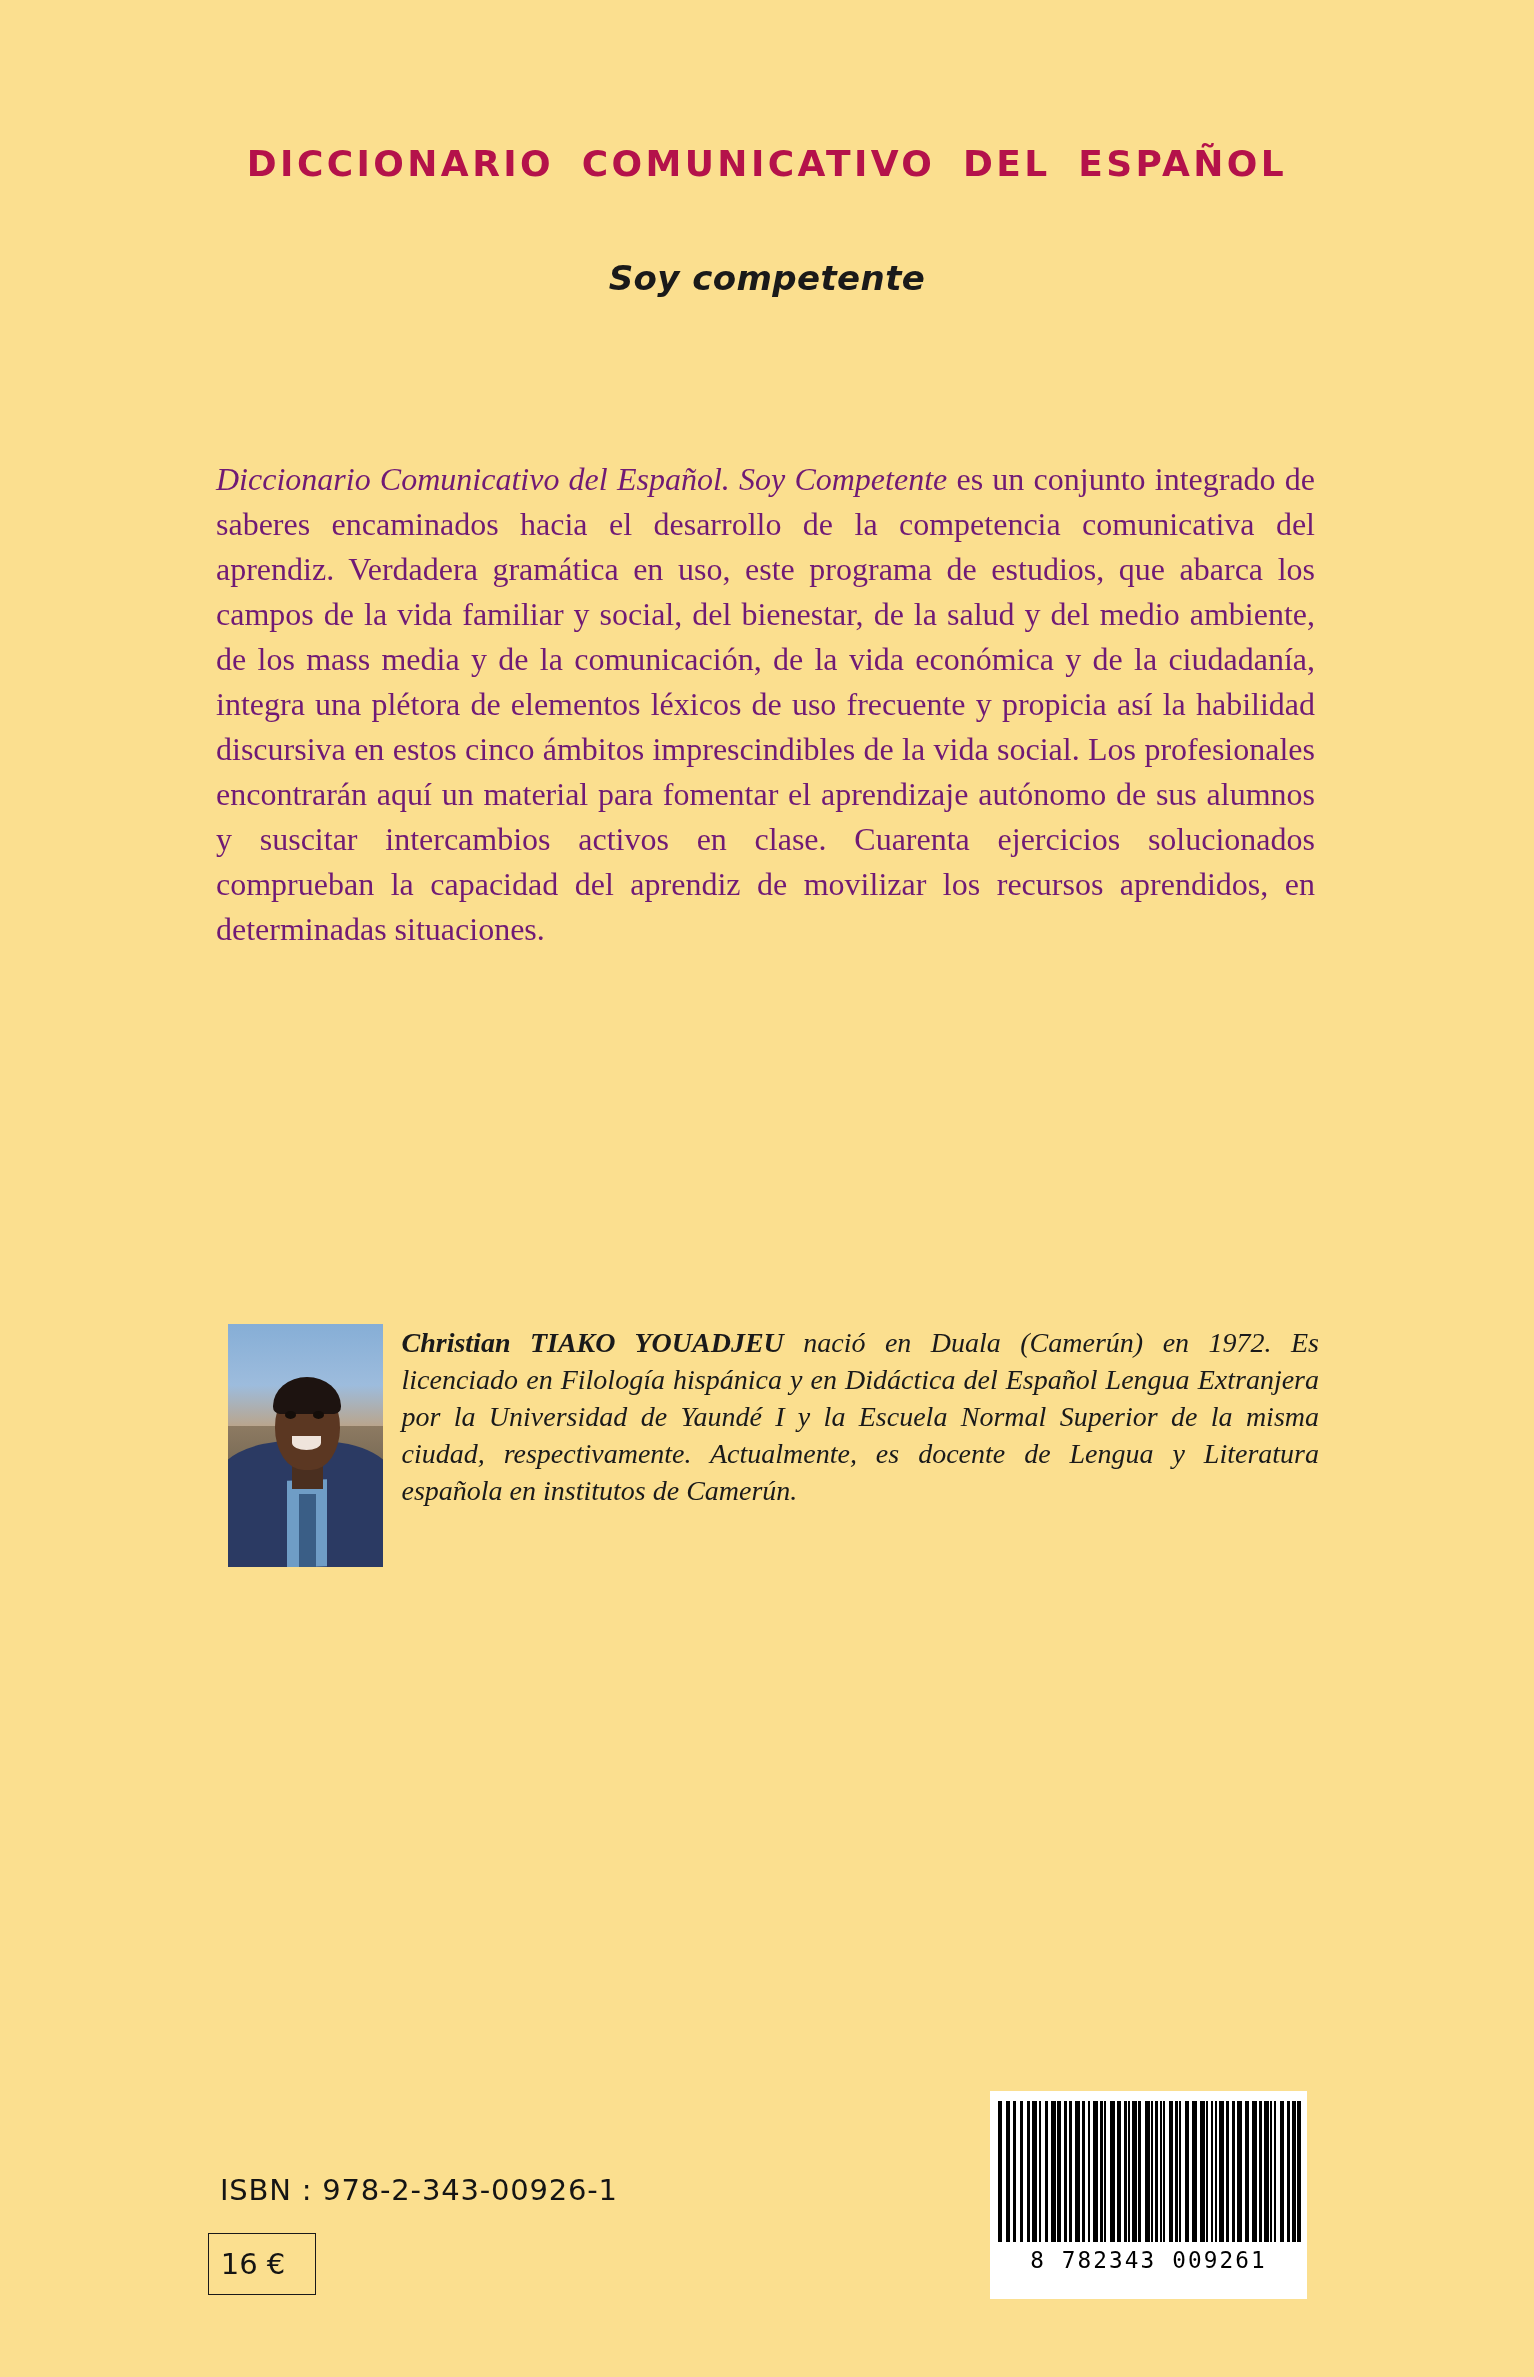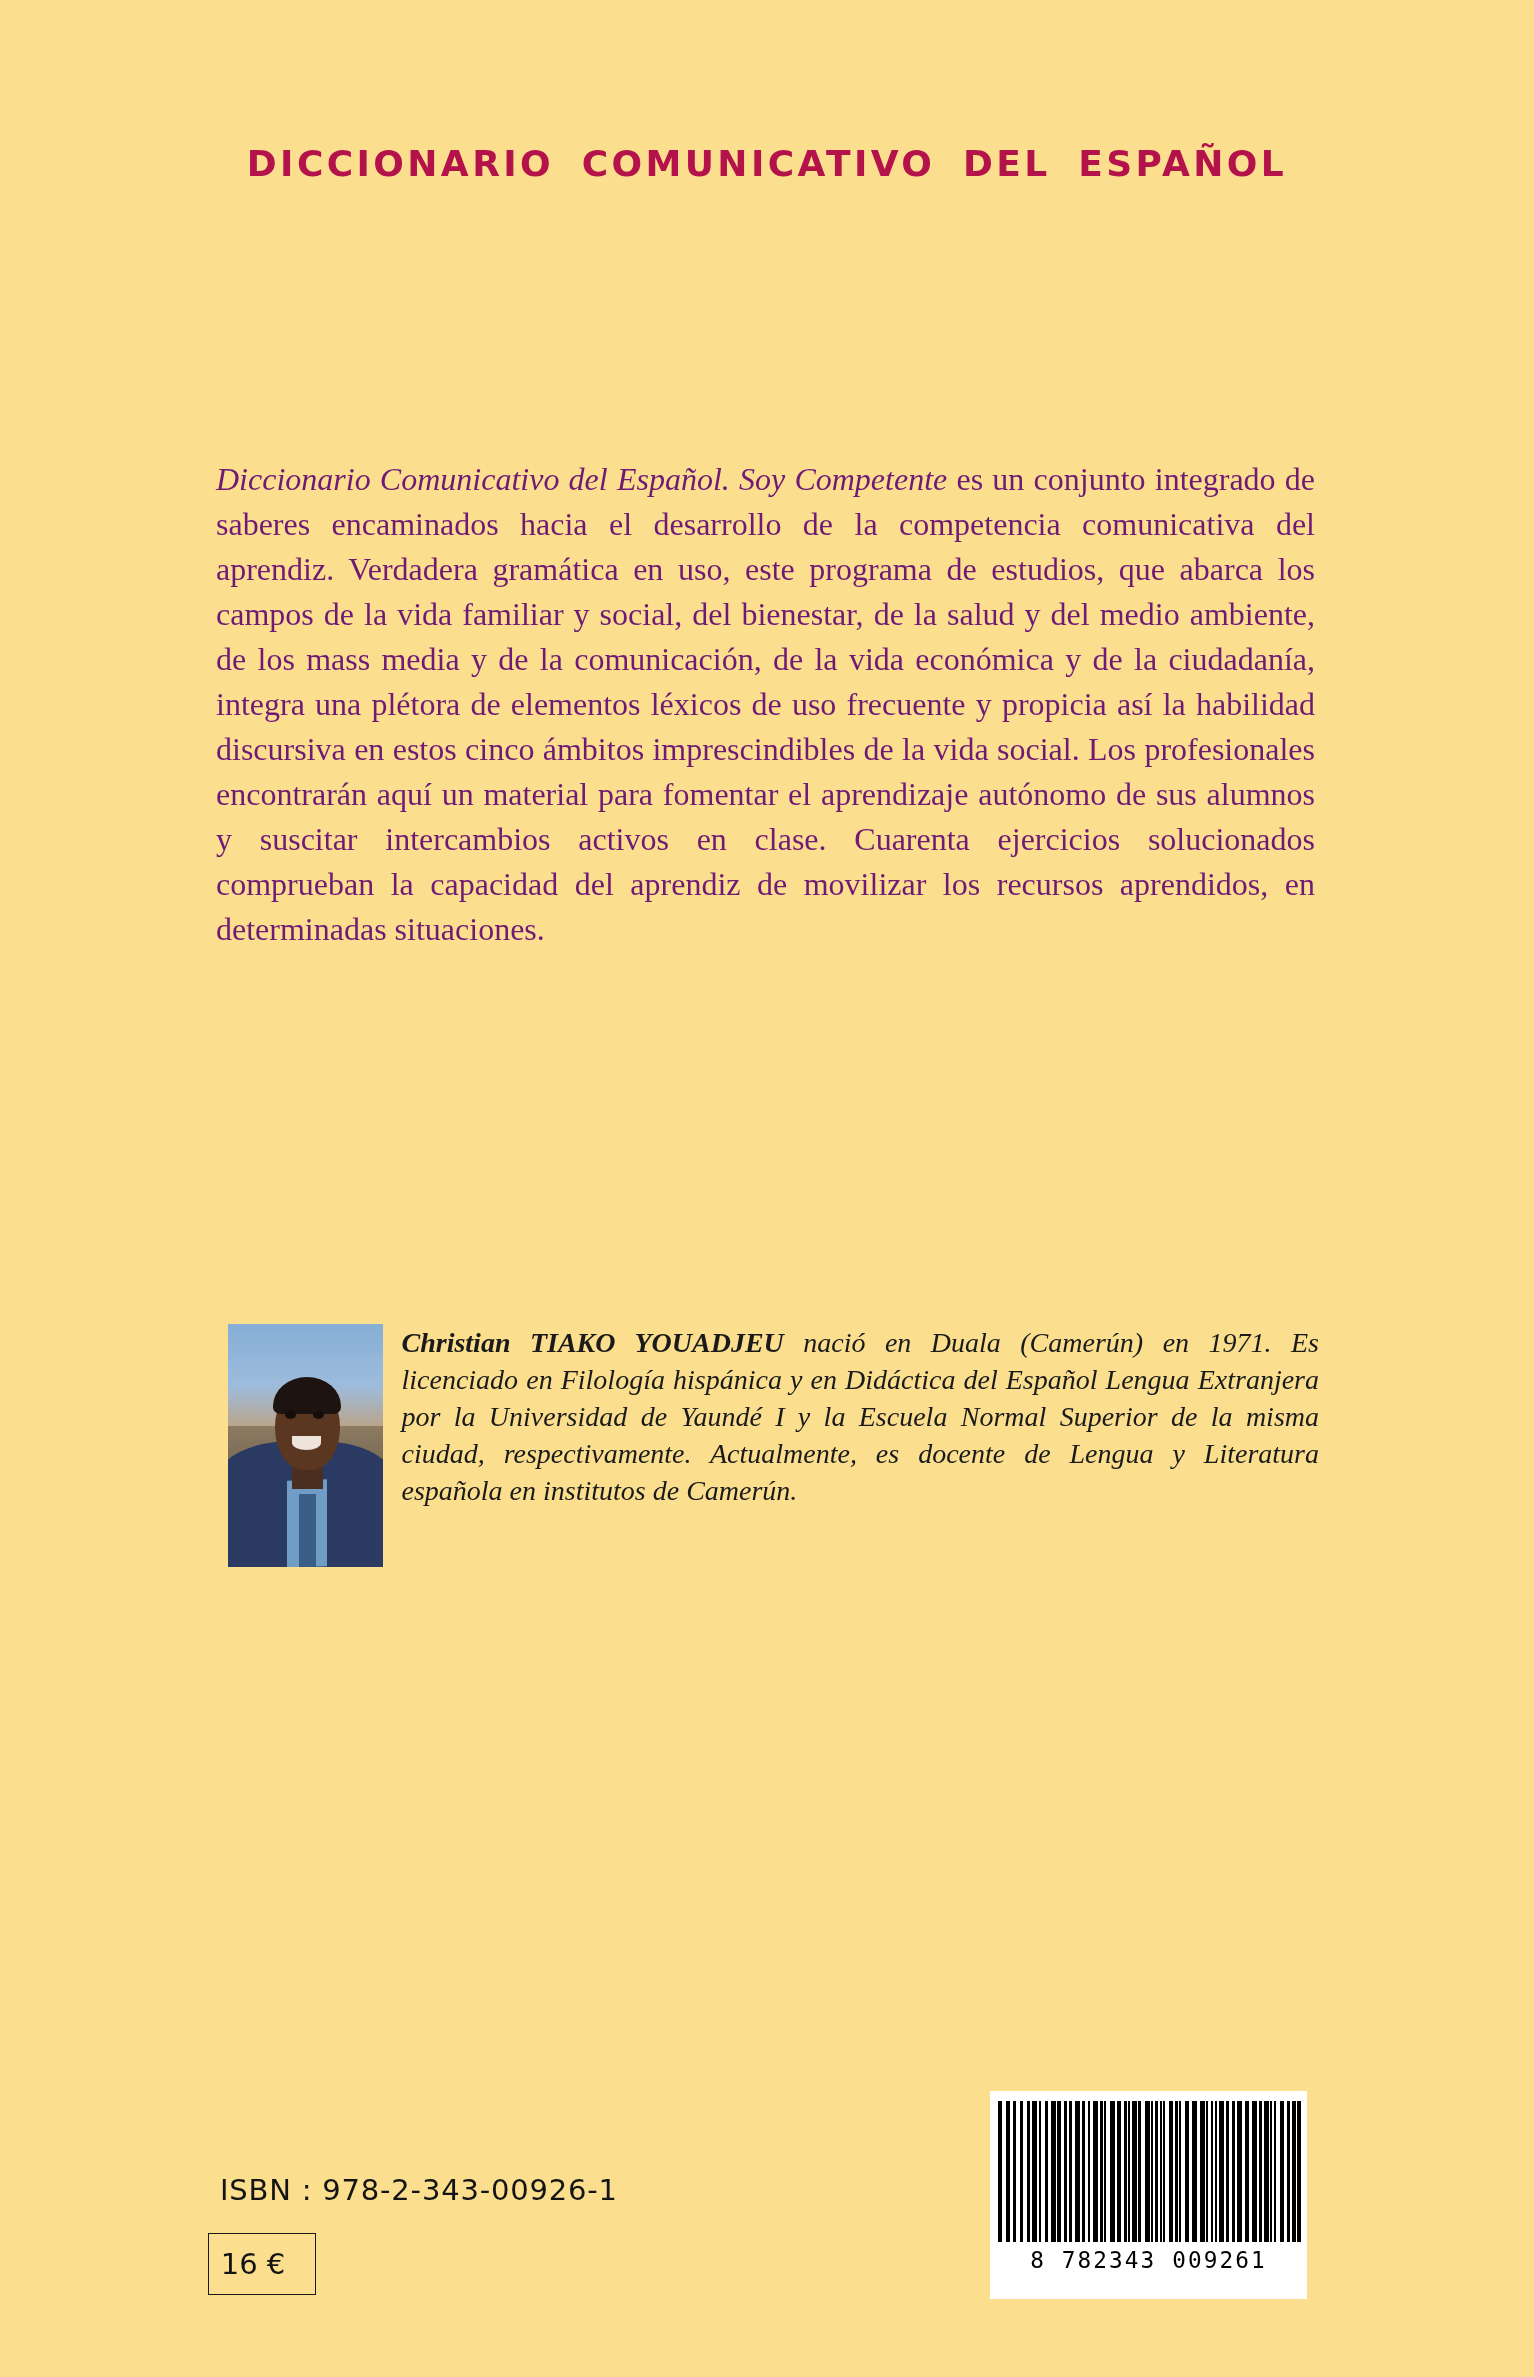--- a/index.html
+++ b/index.html
@@ -235,20 +235,21 @@
     white-space: nowrap;
   }
 </style>
 </head>
 <body>
 
 <div class="page">
 
   <div class="title-block">
     <h1 class="main-title">DICCIONARIO  COMUNICATIVO  DEL  ESPAÑOL</h1>
+    <div class="subtitle">Soy competente</div>
   </div>
 
   <div class="blurb">
     <em>Diccionario Comunicativo del Español. Soy Competente</em><span> es un conjunto integrado de saberes encaminados hacia el desarrollo de la competencia comunicativa del aprendiz. Verdadera gramática en uso, este programa de estudios, que abarca los campos de la vida familiar y social, del bienestar, de la salud y del medio ambiente, de los mass media y de la comunicación, de la vida económica y de la ciudadanía, integra una plétora de elementos léxicos de uso frecuente y propicia así la habilidad discursiva en estos cinco ámbitos imprescindibles de la vida social. Los profesionales encontrarán aquí un material para fomentar el aprendizaje autónomo de sus alumnos y suscitar intercambios activos en clase. Cuarenta ejercicios solucionados comprueban la capacidad del aprendiz de movilizar los recursos aprendidos, en determinadas situaciones.</span>
   </div>
 
   <div class="author-block">
     <div class="author-photo">
       <div class="sky"></div>
       <div class="ground"></div>
@@ -256,21 +257,21 @@
       <div class="shirt"></div>
       <div class="tie"></div>
       <div class="neck"></div>
       <div class="head"></div>
       <div class="hair"></div>
       <div class="eye-l"></div>
       <div class="eye-r"></div>
       <div class="smile"></div>
     </div>
     <div class="author-text">
-      <b>Christian TIAKO YOUADJEU</b><span> nació en Duala (Camerún) en 1971. Es licenciado en Filología hispánica y en Didáctica del Español Lengua Extranjera por la Universidad de Yaundé I y la Escuela Normal Superior de la misma ciudad, respectivamente. Actualmente, es docente de Lengua y Literatura española en institutos de Camerún.</span>
+      <b>Christian TIAKO YOUADJEU</b><span> nació en Duala (Camerún) en 1972. Es licenciado en Filología hispánica y en Didáctica del Español Lengua Extranjera por la Universidad de Yaundé I y la Escuela Normal Superior de la misma ciudad, respectivamente. Actualmente, es docente de Lengua y Literatura española en institutos de Camerún.</span>
     </div>
   </div>
 
   <div class="isbn-line">ISBN : 978-2-343-00926-1</div>
 
   <div class="price-box">
     <span>16 €</span>
   </div>
 
   <div class="barcode">

